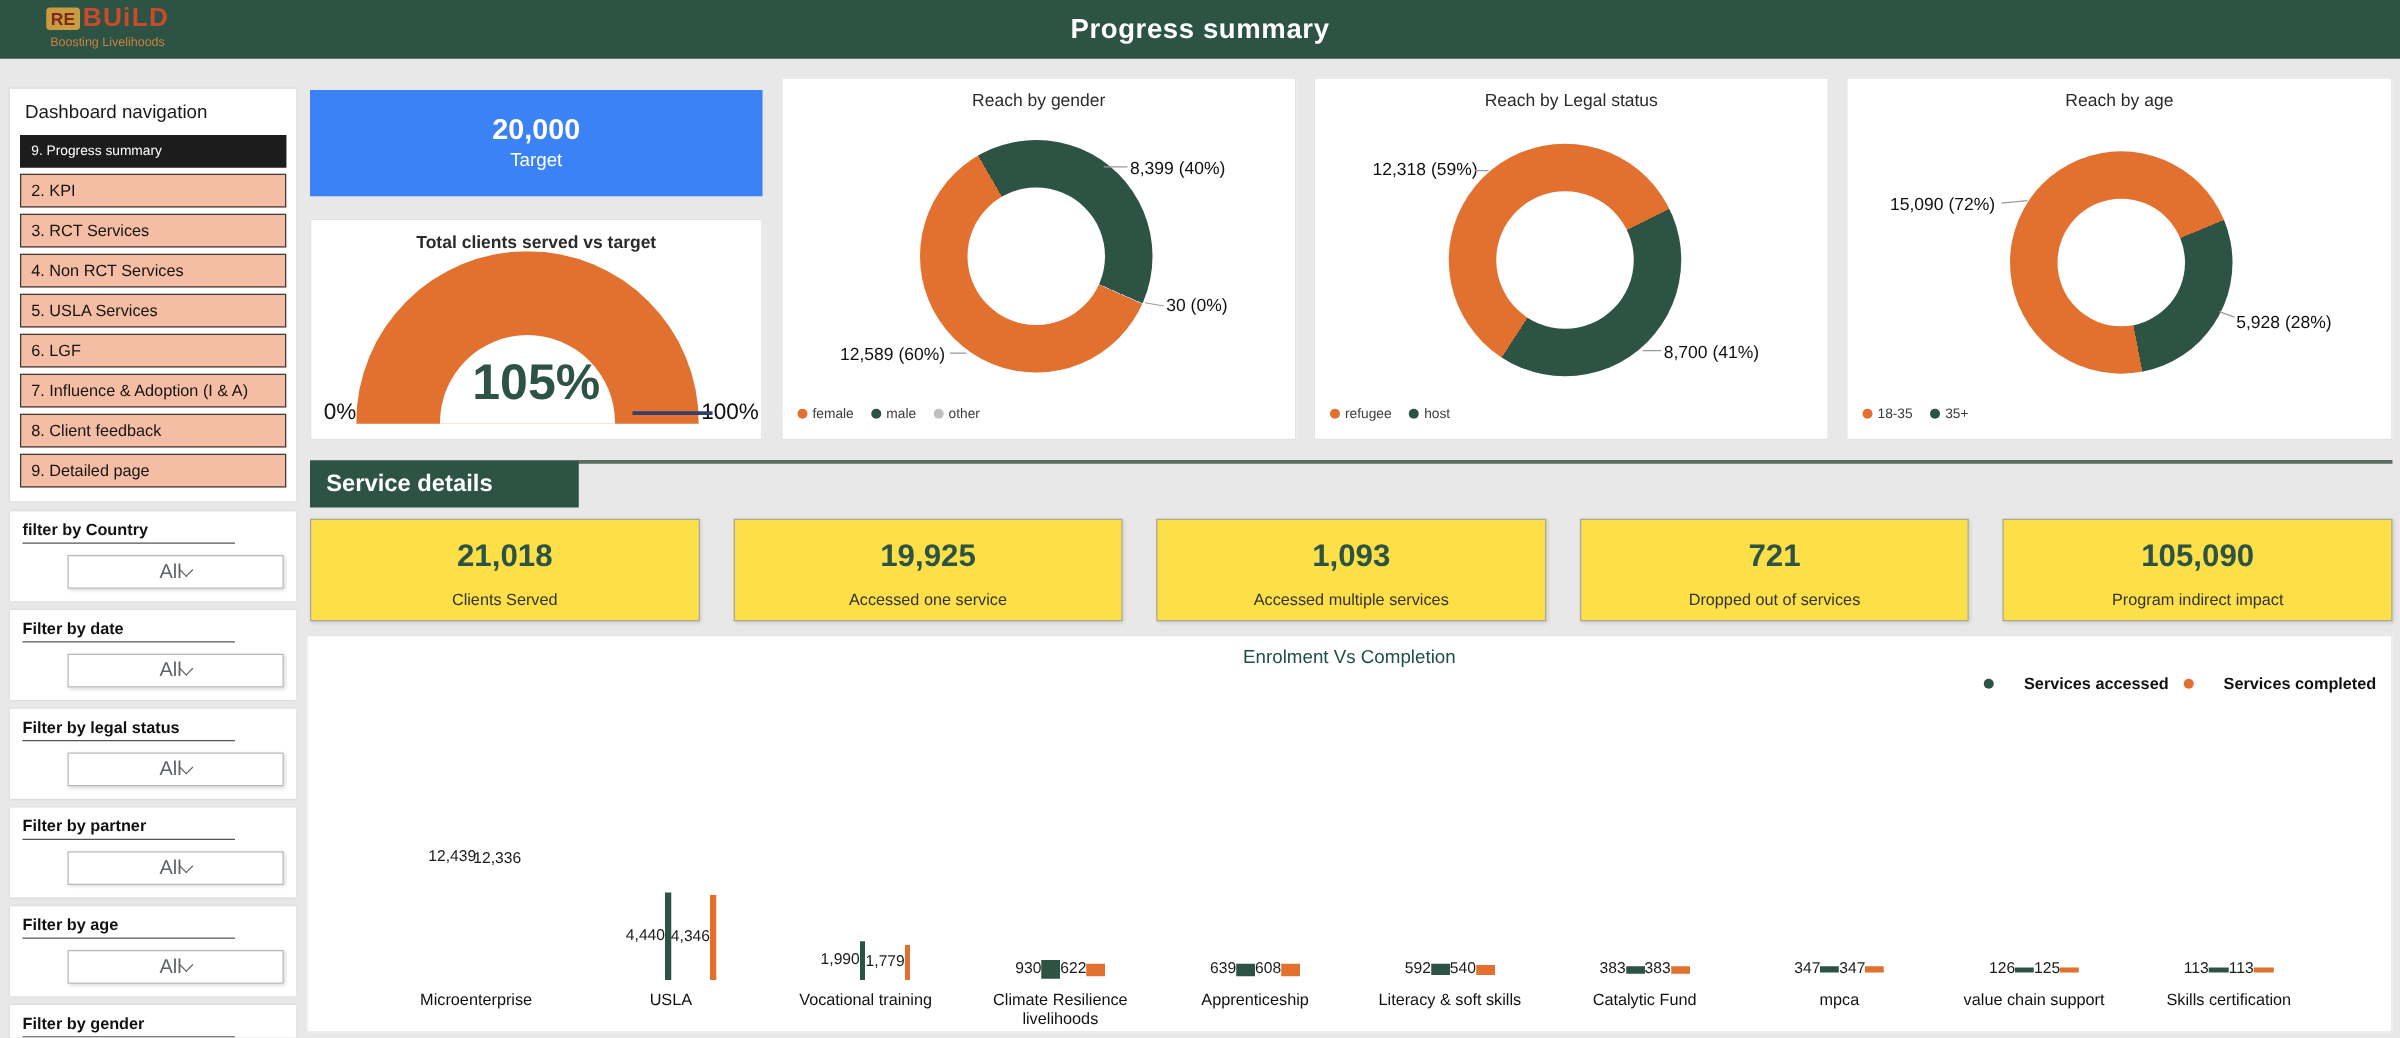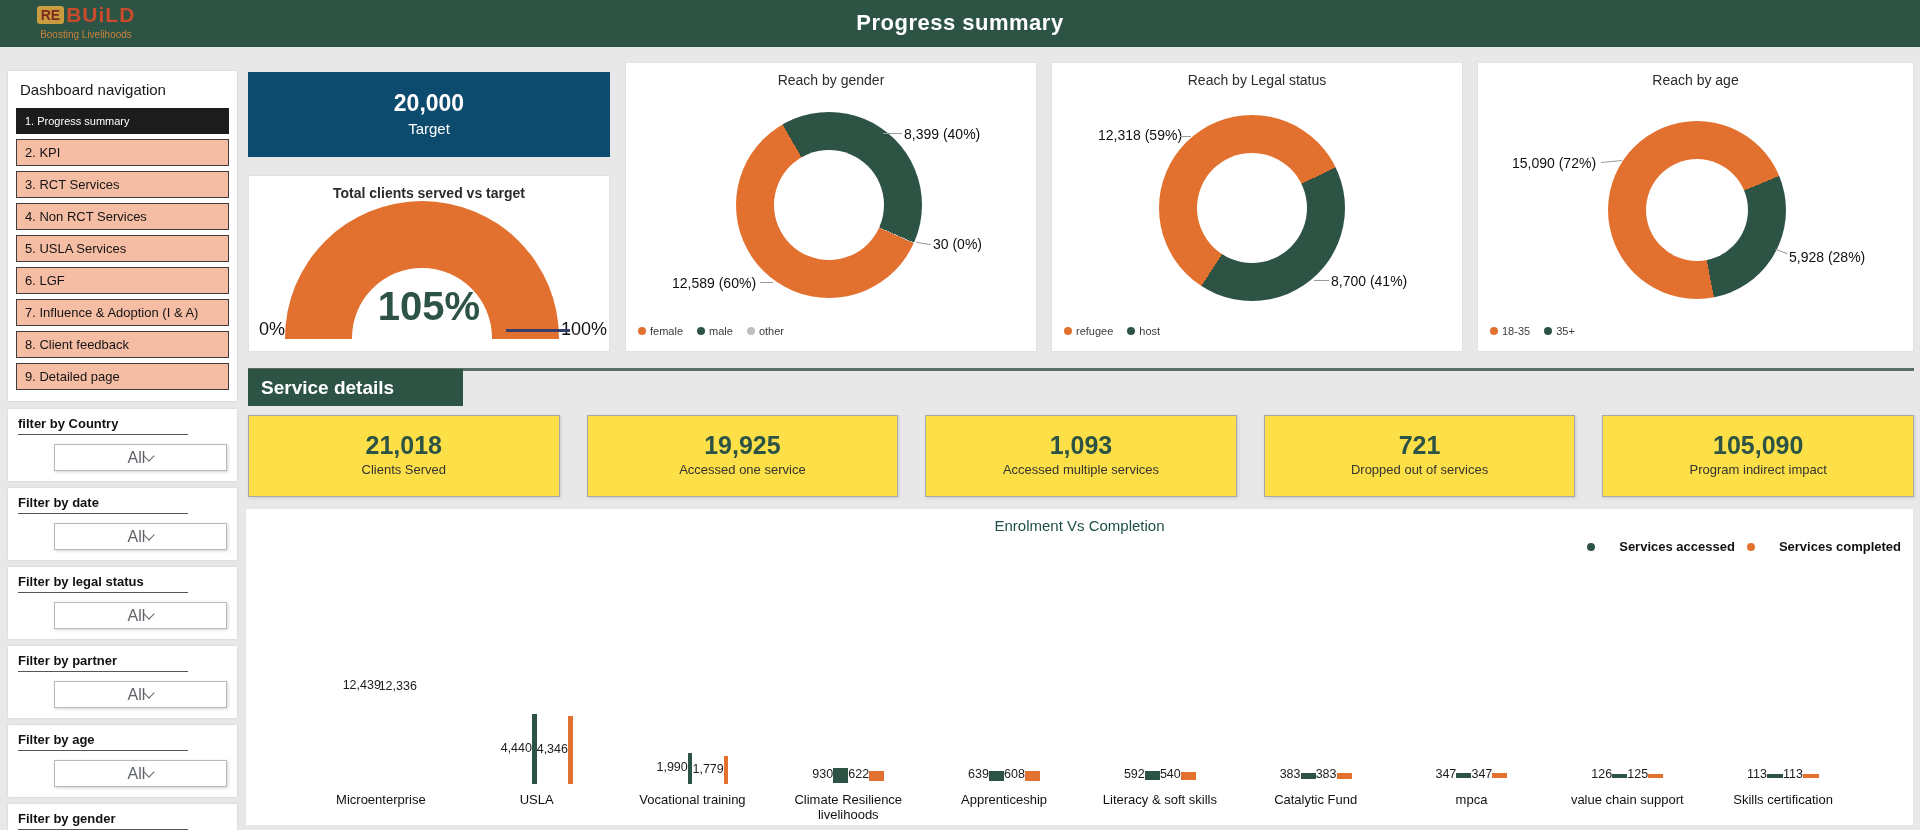--- a/index.html
+++ b/index.html
@@ -26,21 +26,21 @@
   .filter-label { font-size:13px; font-weight:bold; color:#111; border-bottom:1px solid #555; padding-bottom:3px; width:170px; margin-bottom:9px; }
   .select-box { border:1px solid #b9b9b9; height:27px; background:#fff; display:flex; align-items:center; justify-content:center; padding:12px 9px; box-shadow:1px 1px 3px rgba(0,0,0,.18); cursor:pointer;margin-left:36px; }
   .select-value { color:#5f6368; font-size:16px; }
   .chevron { width:8px; height:8px; border-left:1.6px solid #666; border-bottom:1.6px solid #666; transform:rotate(-45deg); margin-top:-4px; }
 
   
   .card { position:absolute; background:#fff; border:1px solid #e2e2e2; }
   .chart-title { text-align:center; font-size:14px; color:#2b2b2b; margin-top:9px; }
 
   
-  #target-card { left:248px; top:72px; width:362px; height:85px; background:#0c4a6e; border:none; color:#fff; text-align:center; }
+  #target-card { left:248px; top:72px; width:362px; height:85px; background:#3b82f6; border:none; color:#fff; text-align:center; }
   .target-value { font-size:23px; font-weight:bold; margin-top:18px; }
   .target-label { font-size:15px; margin-top:3px; }
   #gauge-card { left:248px; top:175px; width:362px; height:177px; }
   .gauge-wrap { position:absolute; left:36px; top:25px; width:274px; height:138px; overflow:hidden; }
   .gauge-arc { position:relative; width:274px; height:274px; border-radius:50%; background:#e2702f; }
   .gauge-arc::after { content:''; position:absolute; inset:67px; background:#fff; border-radius:50%; }
   .gauge-value { position:absolute; left:0; right:0; top:108px; text-align:center; font-size:40px; font-weight:bold; color:#2d5345; }
   .gauge-min { position:absolute; left:10px; top:143px; font-size:18px; color:#111; }
   .gauge-max { position:absolute; right:2px; top:143px; font-size:18px; color:#111; }
   .target-marker { position:absolute; left:257px; top:153px; width:64px; height:3px; background:#32406b; }
@@ -59,21 +59,21 @@
   .dlegend { position:absolute; left:12px; top:262px; display:flex; gap:14px; align-items:center; }
   .legend-item { display:flex; align-items:center; font-size:11px; color:#3c3c3c; }
   .dot { width:8px; height:8px; border-radius:50%; display:inline-block; margin-right:4px; }
 
   
   .sd-line { position:absolute; left:248px; top:368px; width:1666px; height:3px; background:#5b6e63; }
   .sd-badge { position:absolute; left:248px; top:369px; width:215px; height:37px; background:#2d5345; color:#fff; font-size:19px; font-weight:bold; line-height:37px; padding-left:13px; }
   .kpi-row { position:absolute; left:248px; top:415px; width:1666px; display:flex; gap:27px; }
   .kpi-card { flex:1; background:#fde047; border:1px solid #a8a8a8; height:82px; text-align:center; box-shadow:1px 1px 3px rgba(0,0,0,.12); }
   .kpi-value { margin-top:15px; font-size:25px; font-weight:bold; color:#2d5345; }
-  .kpi-label { font-size:13px; color:#333; margin-top:2px; }
+  .kpi-label { font-size:13px; color:#333; margin-top:12px; }
 
   
   #bar-card { left:245px; top:508px; width:1669px; height:318px; border:1px solid #e6e6e6; }
   .bc-title { text-align:center; font-size:15px; color:#1d4f47; margin-top:8px; }
   .bc-legend { position:absolute; right:12px; top:30px; display:flex; gap:12px; align-items:center; }
   .bc-legend .legend-item { font-size:13px; font-weight:bold; color:#111;gap:20px; }
   .plot { position:absolute; left:57px; top:60px; width:1558px; height:215px; display:flex; }
   .slot { flex:1; display:flex; align-items:flex-end; justify-content:center; }
   .bars { display:flex; align-items:flex-end; }
   .bargroup { display:flex; flex-direction:row; align-items:center; justify-content:flex-end; width:36px; }
@@ -94,21 +94,21 @@
     </div>
     <div class="logo-tagline">Boosting Livelihoods</div>
   </div>
   <div class="header-title">Progress summary</div>
 </div>
 
 <aside class="sidebar">
   <div class="nav-block">
     <div class="nav-title">Dashboard navigation</div>
     <nav id="nav-items">
-        <div class="nav-item active">1. Progress summary</div>
+        <div class="nav-item active">9. Progress summary</div>
         <div class="nav-item">2. KPI</div>
         <div class="nav-item">3. RCT Services</div>
         <div class="nav-item">4. Non RCT Services</div>
         <div class="nav-item">5. USLA Services</div>
         <div class="nav-item">6. LGF</div>
         <div class="nav-item">7. Influence &amp; Adoption (I &amp; A)</div>
         <div class="nav-item">8. Client feedback</div>
         <div class="nav-item">9. Detailed page</div>
       </nav>
   </div>

